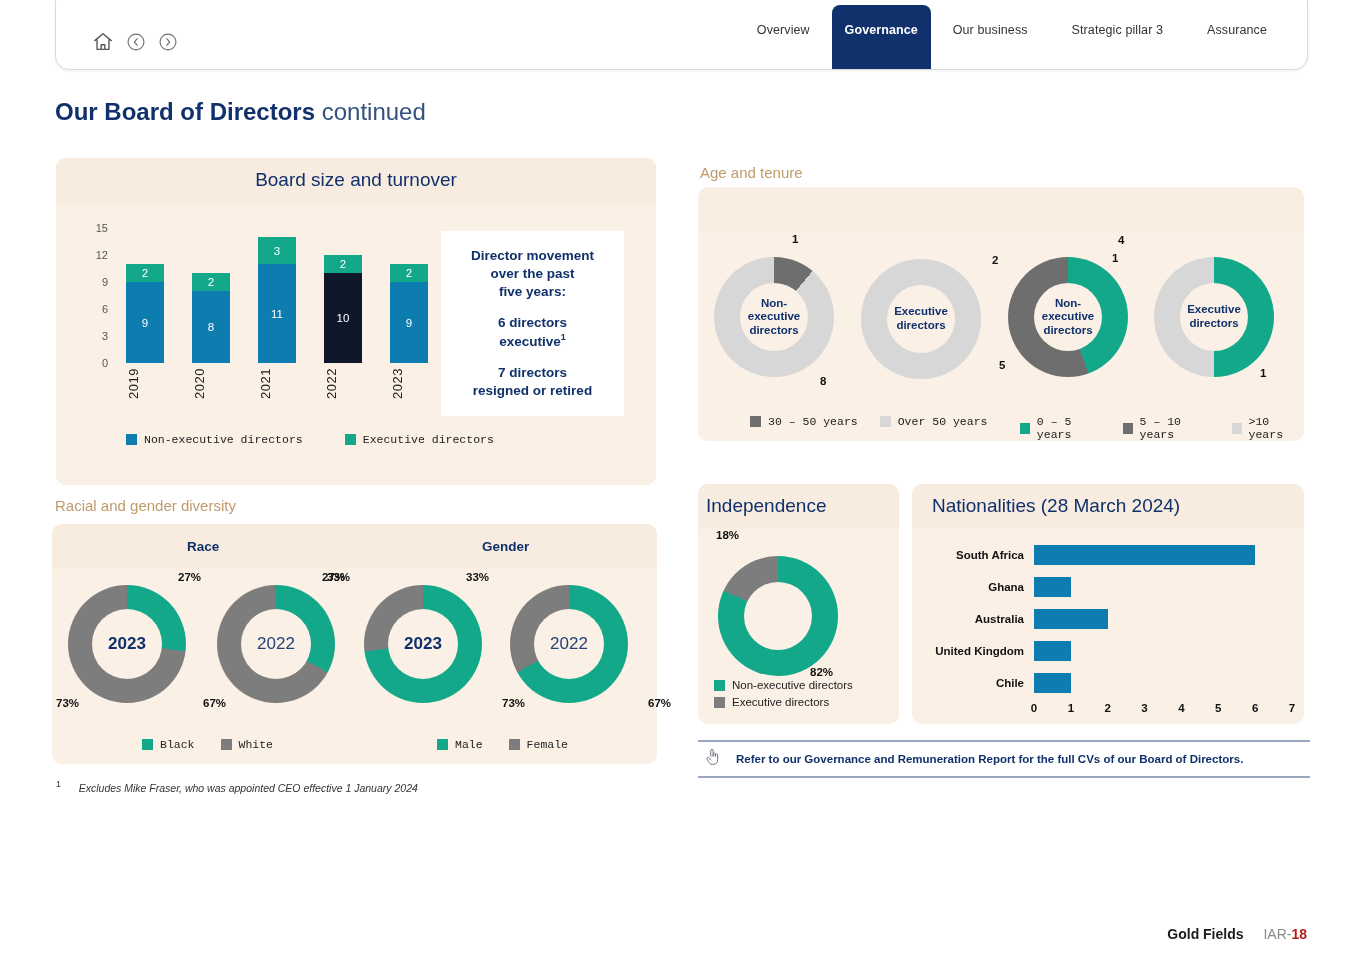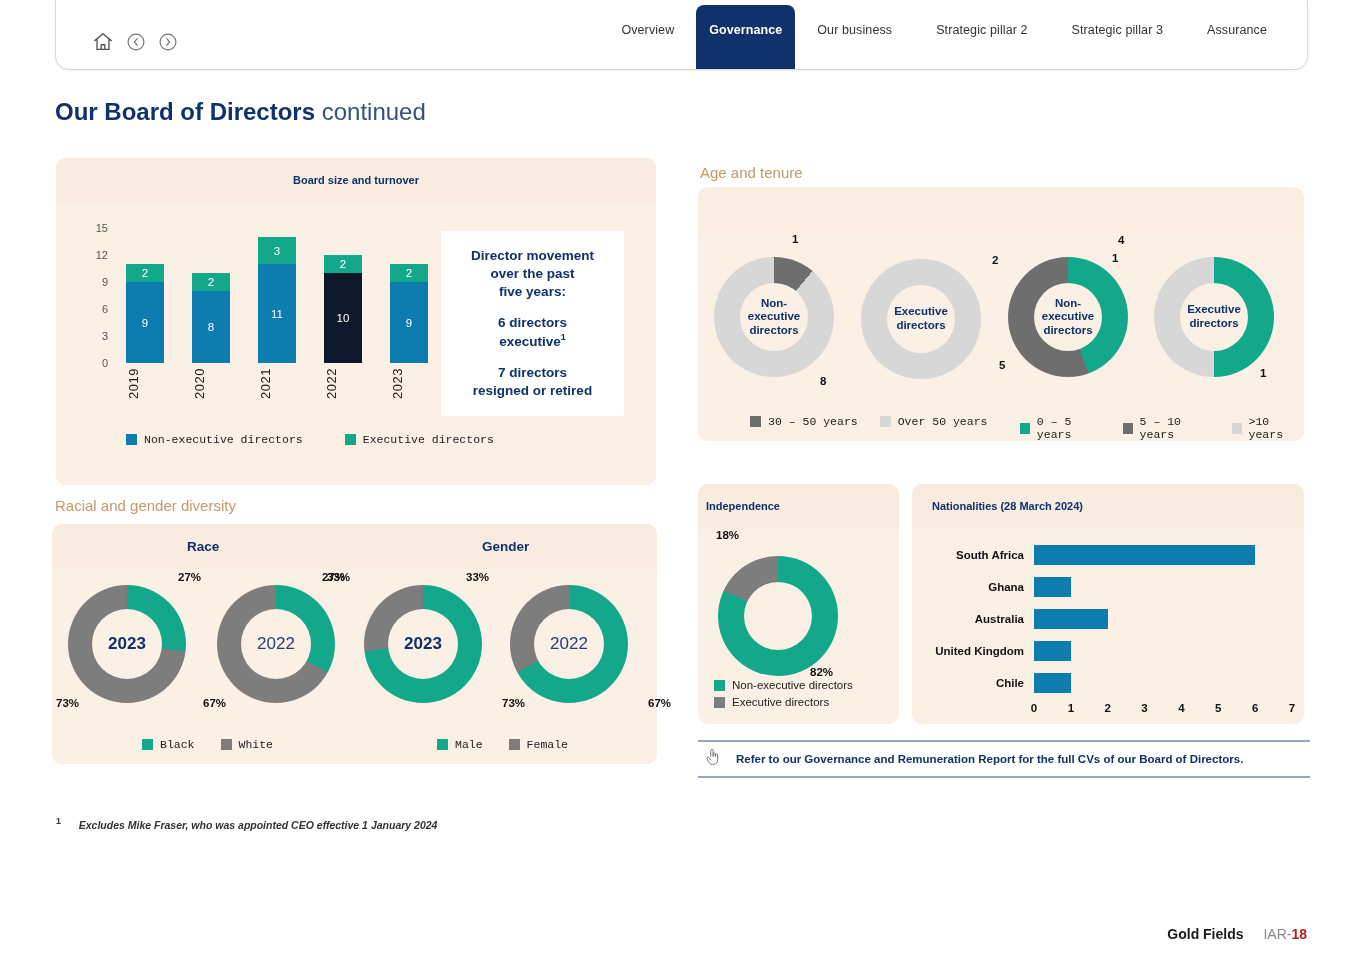--- a/index.html
+++ b/index.html
@@ -40,21 +40,21 @@
   
   .page-title {
     position:absolute; left:55px; top:98px;
     font-size:24px; color:#10316b; font-weight:bold;
   }
   .page-title .cont { font-weight:normal; color:#33507f; }
 
   
   .panel { background:#faeee3; border-radius:10px; position:absolute; }
   .panel-title {
-    font-size:11px; font-weight:bold; color:#10316b; text-align:center;
+    font-size:19px; font-weight:normal; color:#10316b; text-align:center;
   }
   .sec-label {
     position:absolute; font-size:15px; color:#c09a6b;
   }
   .hdrband{
     position:absolute; left:0; right:0; top:0; height:44px;
     background:#f8ece0; border-radius:10px 10px 0 0;
     display:flex; align-items:center;
   }
   .hdrband.split > div { flex:1; text-align:center; font-size:13.5px; font-weight:bold; color:#10316b; }
@@ -141,21 +141,20 @@
             <circle cx="12" cy="12" r="9.5"></circle>
             <path d="M10.5 8 14 12l-3.5 4" stroke-linecap="round" stroke-linejoin="round"></path>
           </svg>
       </span>
     </div>
 
     <div class="nav-tabs">
       <div class="nav-tab">Overview</div>
       <div class="nav-tab active">Governance</div>
       <div class="nav-tab">Our business</div>
-      <div class="nav-tab">Strategic pillar 2</div>
       <div class="nav-tab">Strategic pillar 3</div>
       <div class="nav-tab">Assurance</div>
     </div>
   </div>
 
   <div class="page-title">
     <span>Our Board of Directors</span>
     <span class="cont">continued</span>
   </div>
 
@@ -442,21 +441,21 @@
     <span>
       <svg width="18" height="20" viewBox="0 0 24 26" fill="none" stroke="#6b7280" stroke-width="1.3" stroke-linecap="round" stroke-linejoin="round">
         <path d="M9 12V4.5a1.6 1.6 0 0 1 3.2 0V12"></path>
         <path d="M12.2 11.5V9.2a1.5 1.5 0 0 1 3 0v2.6"></path>
         <path d="M15.2 11.8v-1.4a1.5 1.5 0 0 1 3 0v6.3c0 3.4-2.3 6.1-5.6 6.1h-1.4c-3 0-4.3-1.6-5.2-3.6L4 15.6c-.5-1 .1-2 1.1-2.2.8-.2 1.5.2 1.9.9L9 17"></path>
       </svg>
     </span>
     <span class="reftext">Refer to our Governance and Remuneration Report for the full CVs of our Board of Directors.</span>
   </div>
 
-  <div class="footnote" style="left:56px; top:816px;font-weight:bold;">
+  <div class="footnote" style="left:56px; top:779px;">
     <sup>1</sup>
     <span style="display:inline-block;width:12px"></span>
     <span>Excludes Mike Fraser, who was appointed CEO effective 1 January 2024</span>
   </div>
 
   <div class="footer">
     <span class="gf">Gold Fields</span>
     <span class="iar"><span>IAR-</span><b>18</b></span>
   </div>
 

